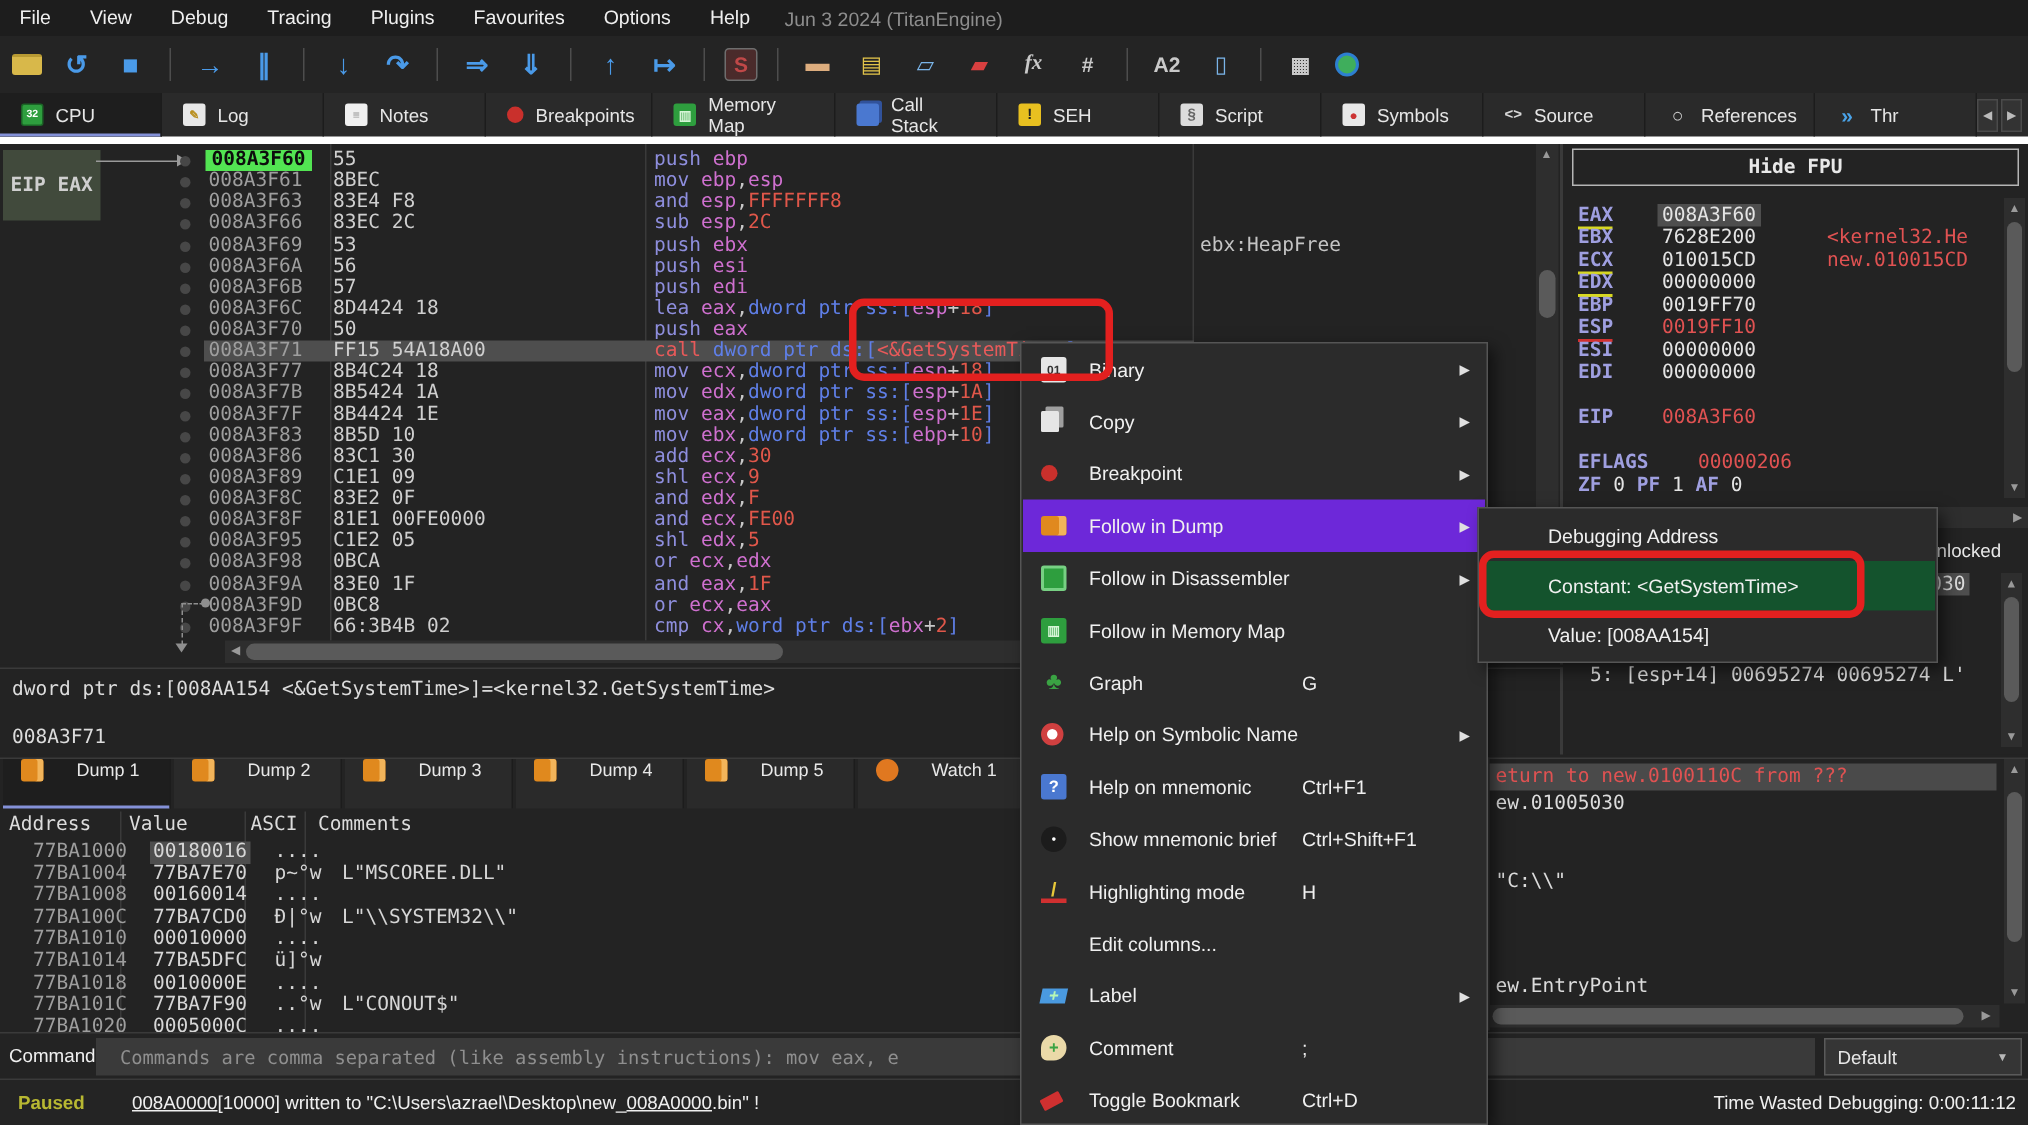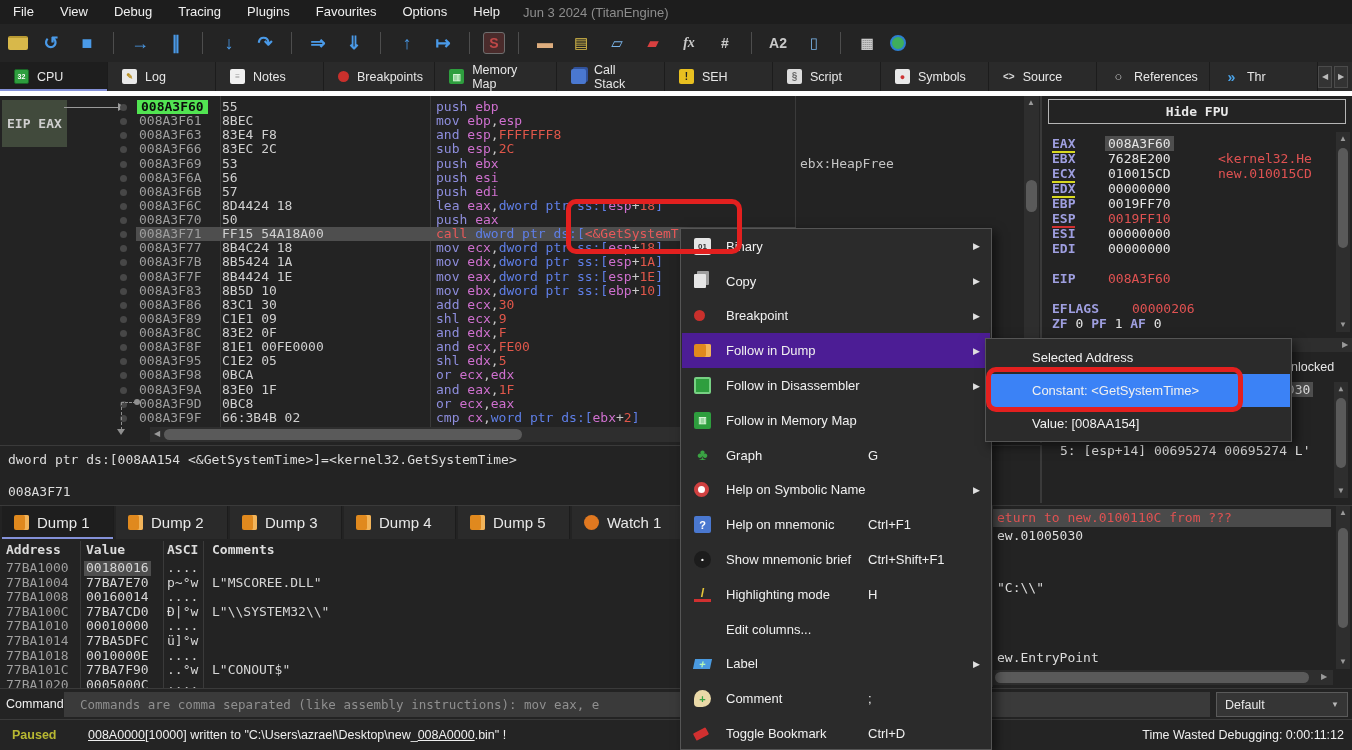--- a/index.html
+++ b/index.html
@@ -103,27 +103,27 @@
   #args-part2{left:201px;top:70px;color:#dcdcdc}
   #args-line5{left:16px;top:89px;color:#dcdcdc;white-space:nowrap}
 
   
   #infobox{left:0;top:445px;width:1042px;height:58px;background:#232323;border-top:1px solid #3a3a3a;border-right:2px solid #3a3a3a}
   #info-line1{left:8px;top:6px;font-size:13px;color:#dcdcdc;white-space:nowrap}
   #info-line2{left:8px;top:38px;font-size:13px;color:#dcdcdc}
 
   
   #dumppanel{left:0;top:505px;width:990px;height:182px;background:#232323;border-top:1px solid #3a3a3a}
-  .dtab{position:absolute;top:0;height:33px;width:112px;display:flex;align-items:center;gap:8px;padding-left:12px;
-        font-size:15px;border-right:1px solid #1c1c1c;background:#2a2a2a;cursor:default}
+  .dtab{position:absolute;top:0;height:33px;width:112px;display:flex;align-items:flex-start;gap:22px;padding-left:12px;
+        font-size:12px;border-right:1px solid #1c1c1c;background:#2a2a2a;cursor:default}
   .dtab.active{background:#1e1e1e;box-shadow:inset 0 -2px 0 #8491d8}
   #dumptable{position:absolute;left:0;top:33px;width:990px;height:149px;overflow:hidden}
-  .dhdr{position:absolute;top:3px;font-size:13px;font-weight:bold;color:#dcdcdc}
+  .dhdr{position:absolute;top:3px;font-size:13px;font-weight:normal;color:#dcdcdc}
   .dumline{position:absolute;top:2px;width:1px;height:147px;background:#3a3a3a}
-  .dmrow{position:absolute;left:0;width:990px;height:14.6px;font-size:13px;line-height:14.5px;white-space:nowrap}
+  .dmrow{position:absolute;left:16px;width:990px;height:14.6px;font-size:13px;line-height:14.5px;white-space:nowrap}
   .dm-addr{position:absolute;left:6px;color:#9e9e9e}
   .dm-val{position:absolute;left:86px;color:#d6d6d6}
   .dm-val.sel{background:#4e4e4e;padding:0 2px;left:84px}
   .dm-asc{position:absolute;left:167px;color:#d6d6d6}
   .dm-com{position:absolute;left:212px;color:#d6d6d6}
 
   
   #stackpane{left:992px;top:505px;width:360px;height:182px;background:#232323;border-top:1px solid #3a3a3a;border-left:1px solid #3a3a3a}
   .srow{position:absolute;left:0;width:338px;height:17.5px;font-size:13px;line-height:17px;white-space:nowrap}
   .srow .stxt{position:absolute;left:4px;color:#dcdcdc}
@@ -144,21 +144,21 @@
   #statusbar{left:0;top:719px;width:1352px;height:31px;background:#242424;border-top:1px solid #3a3a3a}
   #st-paused{left:12px;top:8px;font-size:12.5px;color:#b8b832;font-weight:bold}
   #st-msg{left:88px;top:8px;font-size:12.5px;color:#efefef;white-space:nowrap}
   #st-msg .lnk{text-decoration:underline}
   #st-time{right:8px;top:8px;font-size:12.5px;color:#efefef}
 
   
   #ctxmenu{left:680px;top:228px;width:312px;height:522px;background:#2b2b2b;border:1px solid #555;
            box-shadow:4px 4px 10px rgba(0,0,0,.55);z-index:30}
   .mi{position:absolute;left:1px;width:308px;height:34.8px;display:flex;align-items:center;cursor:default}
-  .mi.hl{background:#4c1d95}
+  .mi.hl{background:#6d28d9}
   .mi .lbl{position:absolute;left:44px;font-size:13px;color:#f0f0f0;white-space:nowrap}
   .mi .sc{position:absolute;left:186px;font-size:13px;color:#f0f0f0}
   .mi .sub{position:absolute;right:10px;color:#e0e0e0;font-size:9px}
   .mic{position:absolute;left:12px;width:17px;height:17px;display:flex;align-items:center;justify-content:center;
        font-size:9px;font-weight:bold;color:#fff}
   .ic-binary{background:#e6e6e6;color:#333;border-radius:2px;font-size:8px}
   .ic-copy{background:#e6e6e6;width:12px;height:14px;box-shadow:3px -3px 0 #9f9f9f;border-radius:1px}
   .ic-bpdot{background:#c9302c;border-radius:50%;width:11px;height:11px}
   .ic-truck{background:#e0891e;border-radius:2px;box-shadow:inset -5px 0 0 #f2b45a;height:13px}
   .ic-chip{background:#2e9e3e;border:2px solid #77d083;border-radius:2px}
@@ -169,21 +169,21 @@
   .ic-penguin{background:#1c1c1c;border-radius:50%;color:#fff;font-size:8px}
   .ic-hilite{border-bottom:3px solid #d03030;color:#e8c83a;font-size:13px;font-weight:bold;height:15px}
   .ic-tag{background:#4a9ae0;transform:skewX(-12deg);height:10px;color:#b6f7b6;font-size:11px}
   .ic-bubble{background:#ead9a8;border-radius:50% 50% 50% 4px;color:#3aa343;font-size:11px}
   .ic-flag{background:#d03030;transform:rotate(-28deg);height:8px;width:14px;border-radius:1px}
 
   
   #submenu{left:985px;top:338px;width:307px;height:104px;background:#2b2b2b;border:1px solid #555;
            box-shadow:4px 4px 10px rgba(0,0,0,.55);z-index:31}
   .smi{position:absolute;left:1px;width:303px;height:33px;display:flex;align-items:center;cursor:default}
-  .smi.hl{background:#3b82f6}
+  .smi.hl{background:#14532d}
   .smi .lbl{position:absolute;left:45px;font-size:13px;color:#f0f0f0;white-space:nowrap}
 
   
   .redbox{position:absolute;border:5px solid #e3201f;border-radius:10px;z-index:40;pointer-events:none}
   #red1{left:566px;top:199px;width:176px;height:55px}
   #red2{left:986px;top:367px;width:257px;height:45px}
 </style>
 </head>
 <body>
 
@@ -747,21 +747,21 @@
       </div>
       <div class="mi" style="top: 487.2px;">
         <span class="mic ic-flag"></span>
         <span class="lbl">Toggle Bookmark</span>
         <span class="sc">Ctrl+D</span>
       </div>
     </div>
 
   <div id="submenu" class="abs">
       <div class="smi" style="top: 2px;">
-        <span class="lbl">Selected Address</span>
+        <span class="lbl">Debugging Address</span>
       </div>
       <div class="smi hl" style="top: 35px;">
         <span class="lbl">Constant: &lt;GetSystemTime&gt;</span>
       </div>
       <div class="smi" style="top: 68px;">
         <span class="lbl">Value: [008AA154]</span>
       </div>
     </div>
 
   <div id="red1" class="redbox"></div>

